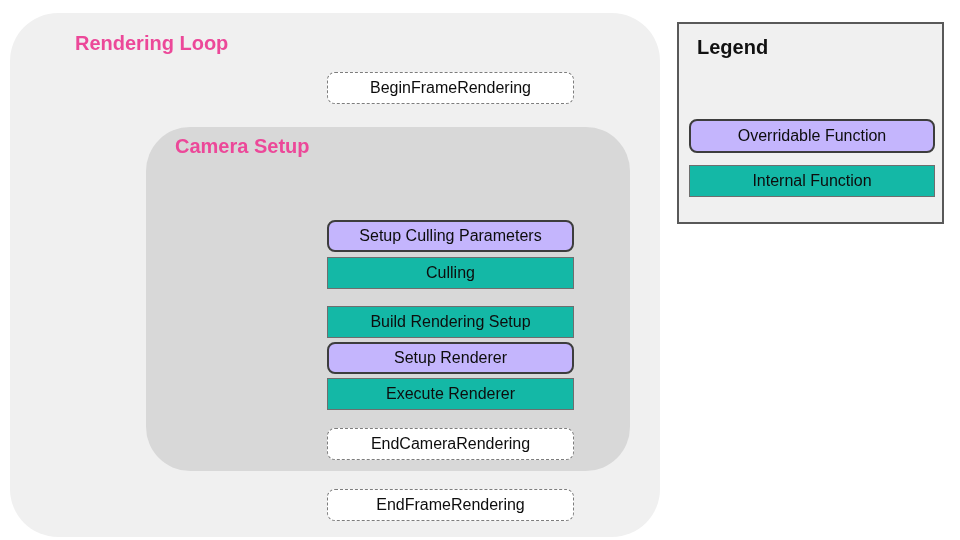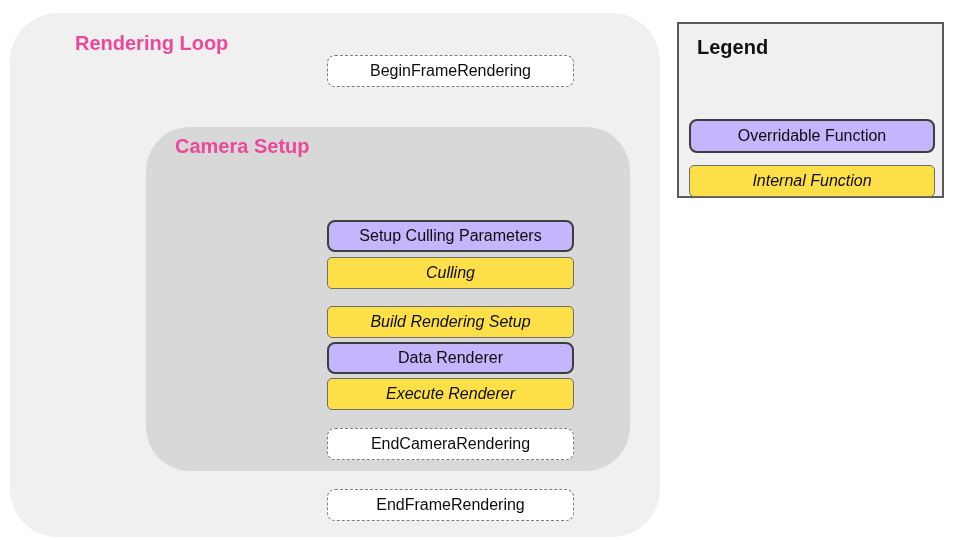--- a/index.html
+++ b/index.html
@@ -58,31 +58,30 @@
     background: #ffffff;
     border: 1.5px dashed #7d7d7d;
     border-radius: 8px;
   }
   .type-overridable {
     background: #c4b5fd;
     border: 2px solid #3d3d3d;
     border-radius: 8px;
   }
   .type-internal {
-    background: #fde047;
+    background: #14b8a6;
     border: 1.5px solid #6e6e6e;
-    border-radius: 5px;
-    font-style: italic;
+    border-radius: 0;
   }
 
   
   .legend {
     position: absolute;
     left: 677px; top: 22px;
-    width: 267px; height: 176px;
+    width: 267px; height: 202px;
     box-sizing: border-box;
     background: #f0f0f0;
     border: 2px solid #595959;
   }
   .legend-title {
     position: absolute;
     left: 18px; top: 12px;
     font-size: 20px;
     font-weight: bold;
     color: #111111;
@@ -96,30 +95,30 @@
 <body>
 
 <div id="stage">
 
   <div class="loop-outer"></div>
   <div class="loop-label outer">Rendering Loop</div>
 
   <div class="loop-camera"></div>
   <div class="loop-label camera">Camera Setup</div>
 
-  <div class="node type-callback" style="top:55px">BeginFrameRendering</div>
+  <div class="node type-callback" style="top:72px">BeginFrameRendering</div>
 
 
   <div class="node type-overridable" style="top:220px">Setup Culling Parameters</div>
 
   <div class="node type-internal" style="top:257px">Culling</div>
 
   <div class="node type-internal" style="top:306px">Build Rendering Setup</div>
 
-  <div class="node type-overridable" style="top:342px">Data Renderer</div>
+  <div class="node type-overridable" style="top:342px">Setup Renderer</div>
 
   <div class="node type-internal" style="top:378px">Execute Renderer</div>
 
   <div class="node type-callback" style="top:428px">EndCameraRendering</div>
 
   <div class="node type-callback" style="top:489px">EndFrameRendering</div>
 
   <div class="legend">
     <div class="legend-title">Legend</div>
 

